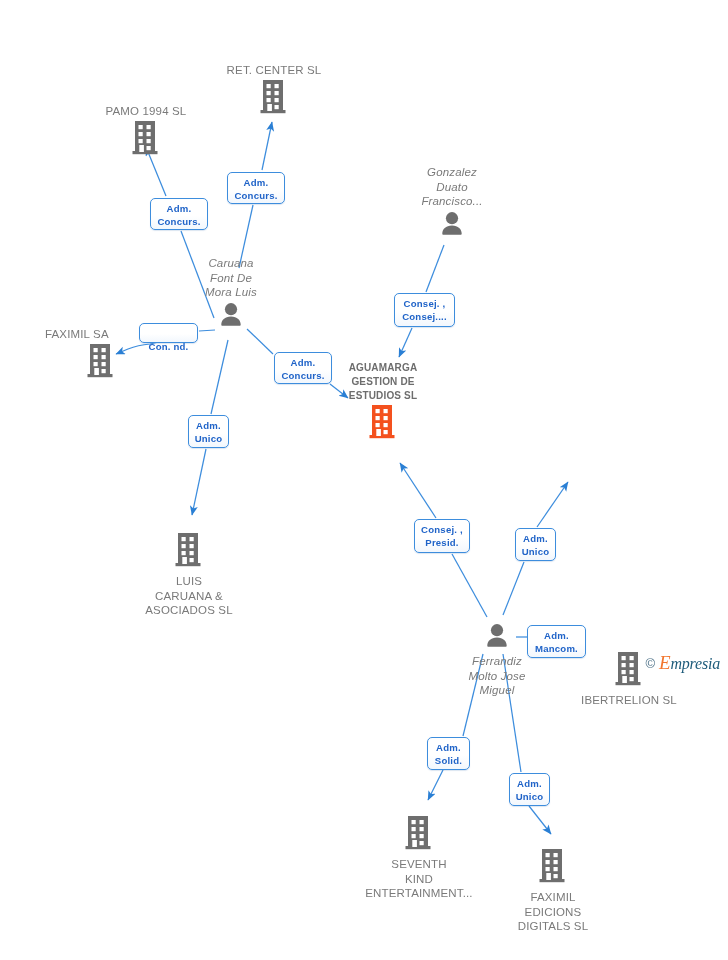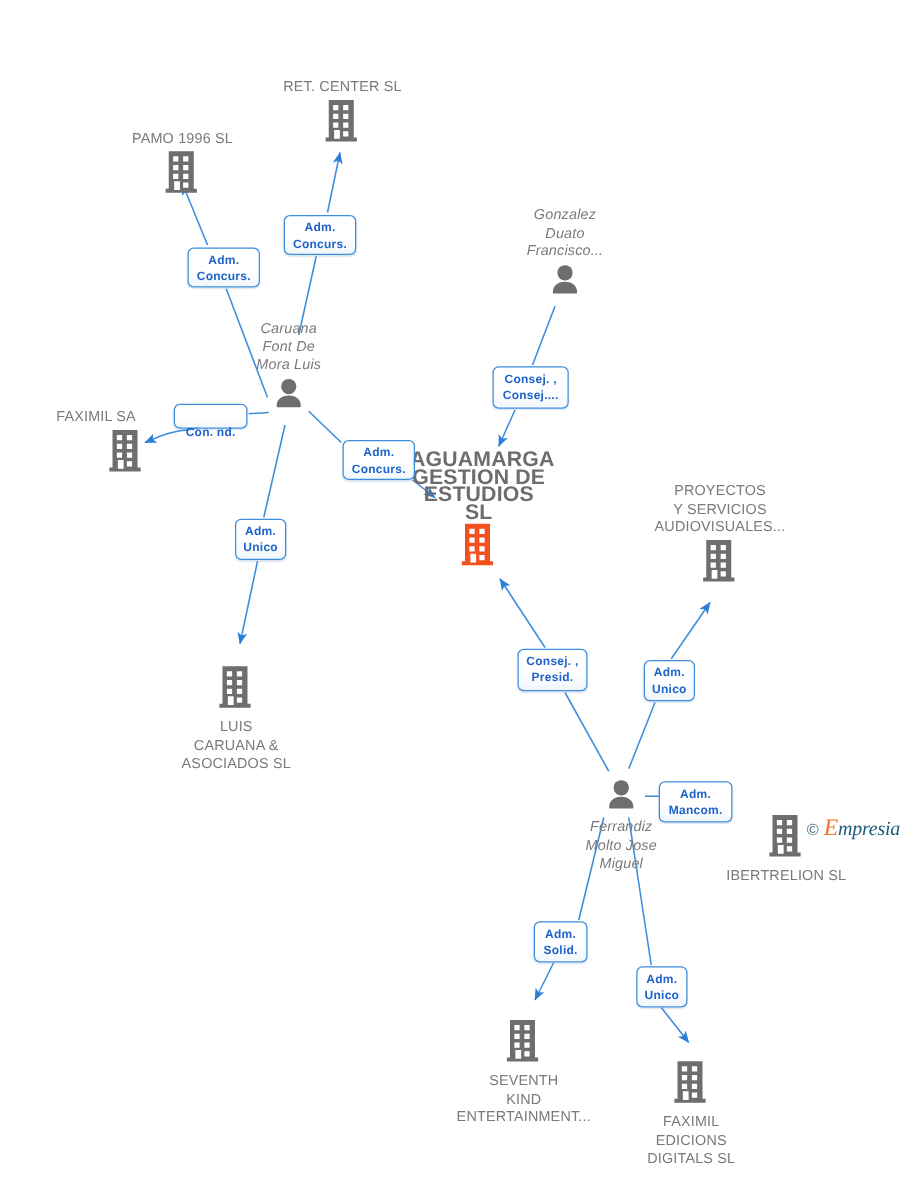--- a/index.html
+++ b/index.html
@@ -14,21 +14,21 @@
 
   
   .node{position:absolute;transform:translate(-50%,0);text-align:center;width:150px;}
   .node .icon{display:block;margin:0 auto;}
   .node .nlabel{
     display:block;font-size:11.5px;line-height:14.5px;color:#7a7a7a;
     letter-spacing:.15px;white-space:pre-line;
   }
   .node.company .nlabel{margin-top:1px;}
   .node.person  .nlabel{margin-bottom:1px;font-style:italic;}
-  .node.focus .nlabel{color:#6d6d6d;font-weight:bold;font-size:17px;line-height:14px;}
+  .node.focus .nlabel{color:#6d6d6d;font-weight:bold;font-size:10px;line-height:14px;}
 
   
   .chip{
     position:absolute;box-sizing:border-box;
     background:linear-gradient(180deg,#ffffff 0%,#ffffff 55%,#f2f7fd 100%);
     border:1.3px solid #3d8ddd;border-radius:5px;
     color:#1f63c8;font-size:9.6px;line-height:13px;
     padding:3px 5px 3px 5px;text-align:center;white-space:pre-line;
     box-shadow:0 1px 1px rgba(60,110,180,.18);
     letter-spacing:.2px;
@@ -101,21 +101,21 @@
         <rect x="15.5" y="13" width="4.2" height="4.2" fill="#fff"></rect>
         <rect x="7.5" y="20" width="4.2" height="4.2" fill="#fff"></rect>
         <rect x="15.5" y="20" width="4.2" height="4.2" fill="#fff"></rect>
         <rect x="15.5" y="27" width="4.2" height="4.2" fill="#fff"></rect>
         <rect x="8.3" y="26" width="4.6" height="7" fill="#fff"></rect>
       </svg>
     </span>
   </div>
 
   <div class="node company" style="left:146px;top:103px;">
-    <span class="nlabel">PAMO 1996 SL</span>
+    <span class="nlabel">PAMO 1994 SL</span>
     <span class="icon">
       <svg width="30" height="38" viewBox="0 0 30 38" aria-hidden="true">
         <rect x="4" y="2" width="20" height="31" fill="#6e6e6e"></rect>
         <rect x="1.5" y="32" width="25" height="3.2" fill="#6e6e6e"></rect>
         <rect x="7.5" y="6" width="4.2" height="4.2" fill="#fff"></rect>
         <rect x="15.5" y="6" width="4.2" height="4.2" fill="#fff"></rect>
         <rect x="7.5" y="13" width="4.2" height="4.2" fill="#fff"></rect>
         <rect x="15.5" y="13" width="4.2" height="4.2" fill="#fff"></rect>
         <rect x="7.5" y="20" width="4.2" height="4.2" fill="#fff"></rect>
         <rect x="15.5" y="20" width="4.2" height="4.2" fill="#fff"></rect>
@@ -180,39 +180,20 @@
         <rect x="7.5" y="13" width="4.2" height="4.2" fill="#fff"></rect>
         <rect x="15.5" y="13" width="4.2" height="4.2" fill="#fff"></rect>
         <rect x="7.5" y="20" width="4.2" height="4.2" fill="#fff"></rect>
         <rect x="15.5" y="20" width="4.2" height="4.2" fill="#fff"></rect>
         <rect x="15.5" y="27" width="4.2" height="4.2" fill="#fff"></rect>
         <rect x="8.3" y="26" width="4.6" height="7" fill="#fff"></rect>
       </svg>
     </span>
   </div>
 
-  <div class="node company" style="left:576px;top:385px;">
-    <span class="nlabel">PROYECTOS
-Y SERVICIOS
-AUDIOVISUALES...</span>
-    <span class="icon">
-      <svg width="30" height="38" viewBox="0 0 30 38" aria-hidden="true">
-        <rect x="4" y="2" width="20" height="31" fill="#6e6e6e"></rect>
-        <rect x="1.5" y="32" width="25" height="3.2" fill="#6e6e6e"></rect>
-        <rect x="7.5" y="6" width="4.2" height="4.2" fill="#fff"></rect>
-        <rect x="15.5" y="6" width="4.2" height="4.2" fill="#fff"></rect>
-        <rect x="7.5" y="13" width="4.2" height="4.2" fill="#fff"></rect>
-        <rect x="15.5" y="13" width="4.2" height="4.2" fill="#fff"></rect>
-        <rect x="7.5" y="20" width="4.2" height="4.2" fill="#fff"></rect>
-        <rect x="15.5" y="20" width="4.2" height="4.2" fill="#fff"></rect>
-        <rect x="15.5" y="27" width="4.2" height="4.2" fill="#fff"></rect>
-        <rect x="8.3" y="26" width="4.6" height="7" fill="#fff"></rect>
-      </svg>
-    </span>
-  </div>
 
   <div class="node company" style="left:189px;top:531px;">
     <span class="icon">
       <svg width="30" height="38" viewBox="0 0 30 38" aria-hidden="true">
         <rect x="4" y="2" width="20" height="31" fill="#6e6e6e"></rect>
         <rect x="1.5" y="32" width="25" height="3.2" fill="#6e6e6e"></rect>
         <rect x="7.5" y="6" width="4.2" height="4.2" fill="#fff"></rect>
         <rect x="15.5" y="6" width="4.2" height="4.2" fill="#fff"></rect>
         <rect x="7.5" y="13" width="4.2" height="4.2" fill="#fff"></rect>
         <rect x="15.5" y="13" width="4.2" height="4.2" fill="#fff"></rect>

